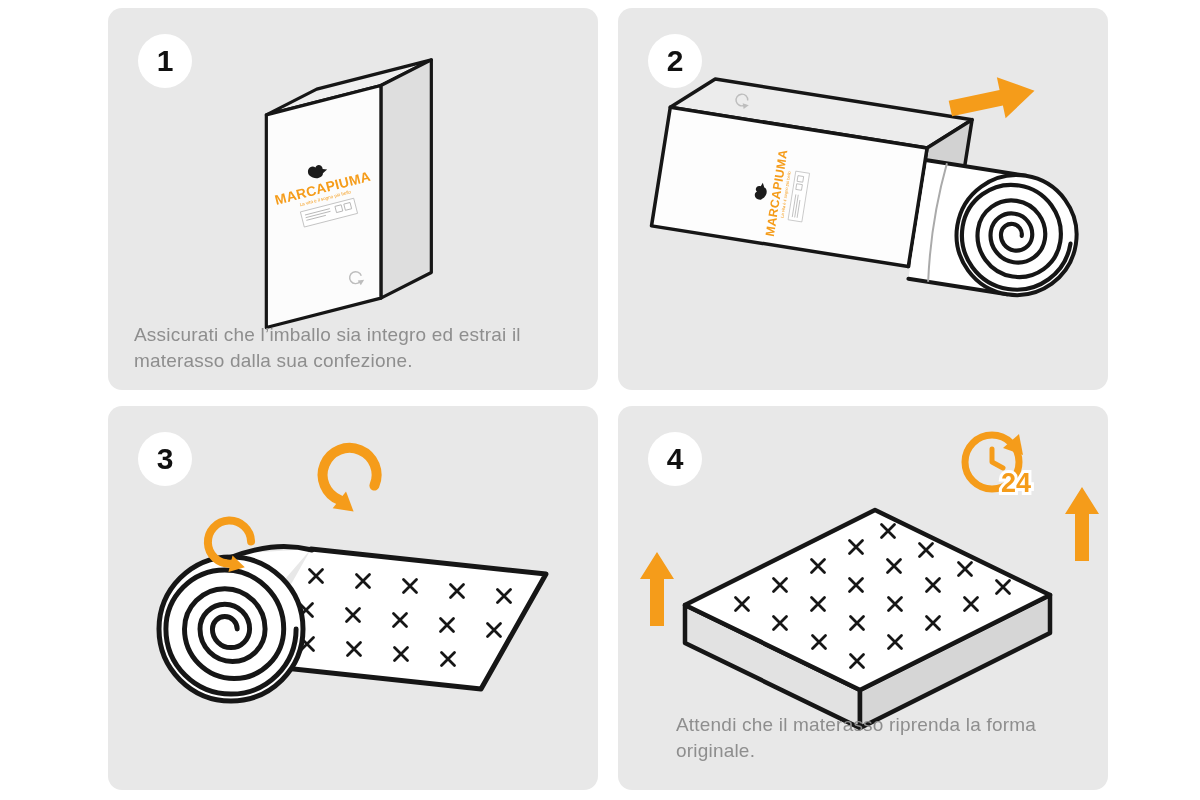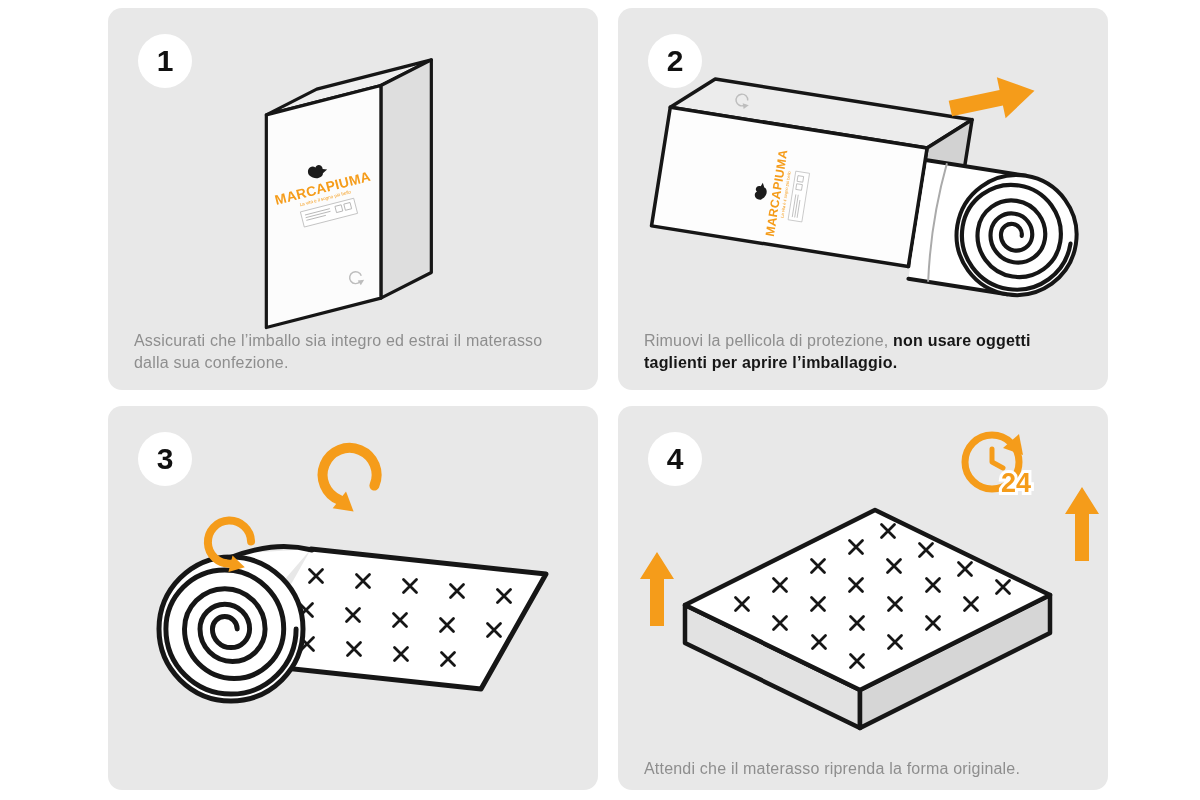--- a/index.html
+++ b/index.html
@@ -21,23 +21,23 @@
   .p4 { left:618px; top:406px; width:490px; height:384px; }
   .step-num {
     position:absolute; left:30px; top:26px;
     width:54px; height:54px;
     background:#ffffff; border-radius:50%;
     display:flex; align-items:center; justify-content:center;
     font-size:30px; font-weight:800; color:#111111;
   }
   .caption {
     position:absolute; left:26px; right:26px; bottom:16px;
-    font-size:16px; line-height:1.38; color:#8e8e8e; letter-spacing:.2px;
-  }
-  .p4 .caption { bottom:10px; }
+    font-size:19px; line-height:1.38; color:#8e8e8e; letter-spacing:.2px;
+  }
+  .p4 .caption { bottom:26px;margin-left:32px; }
   .caption b { color:#161616; font-weight:700; }
   .illo { position:absolute; }
   .illo1 { left:100px; top:6px;  width:300px; height:330px; }
   .illo2 { left:12px;  top:50px; width:465px; height:275px; }
   .illo3 { left:8px;   top:18px; width:470px; height:310px; }
   .illo4 { left:2px;   top:14px; width:486px; height:345px; }
   svg { overflow:visible; }
   text.brand { font-family:"Liberation Sans", sans-serif; font-weight:bold; font-size:15px; fill:#F59C1A; letter-spacing:.3px; }
   text.tagline { font-family:"Liberation Sans", sans-serif; font-size:5px; fill:#F59C1A; }
   text.badge24 { font-family:"Liberation Sans", sans-serif; font-weight:bold; font-size:27px; fill:#F59C1A; stroke:#ffffff; stroke-width:6px; paint-order:stroke; }
@@ -116,21 +116,20 @@
           <polygon points="292,92 392,92 392,212 292,212" fill="#ffffff"></polygon>
           <line x1="292" y1="92" x2="392" y2="92" stroke="#161616" stroke-width="4" stroke-linecap="round"></line>
           <line x1="292" y1="212" x2="392" y2="212" stroke="#161616" stroke-width="4" stroke-linecap="round"></line>
           <path d="M312,92 q-7,60 0,120" fill="none" stroke="#aaaaaa" stroke-width="2"></path>
           <circle cx="392" cy="152" r="60" fill="#ffffff" stroke="#161616" stroke-width="4"></circle>
           <use href="#spiral" transform="translate(392,152) scale(1.3)"></use>
         </g>
       </g>
       <use href="#right-arrow" transform="translate(316,30) rotate(-12)"></use>
     </svg>
-    <p class="caption"><span>Rimuovi la pellicola di protezione, </span><b>non usare oggetti taglienti per aprire l’imballaggio.</b></p>
   </section>
 
   <section class="panel p3">
     <div class="step-num">3</div>
     <svg class="illo illo3" viewBox="0 0 470 310">
       <g>
         <path d="M195,125 L430,150 L365,265 L130,240 Z" fill="#ffffff"></path>
         <polygon points="195,125 112,130 120,212" fill="#ffffff"></polygon>
         <path d="M195,125 L430,150 L365,265 L130,240" fill="none" stroke="#161616" stroke-width="5" stroke-linejoin="round" stroke-linecap="round"></path>
       </g>

